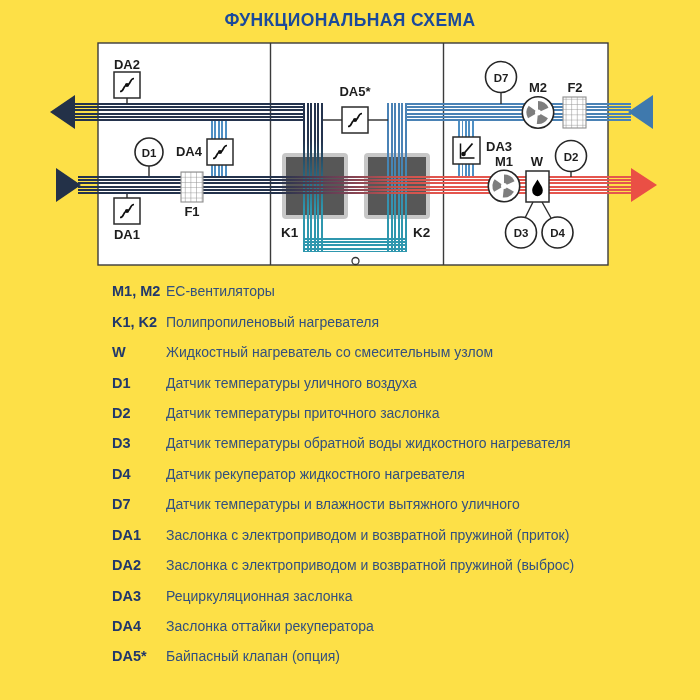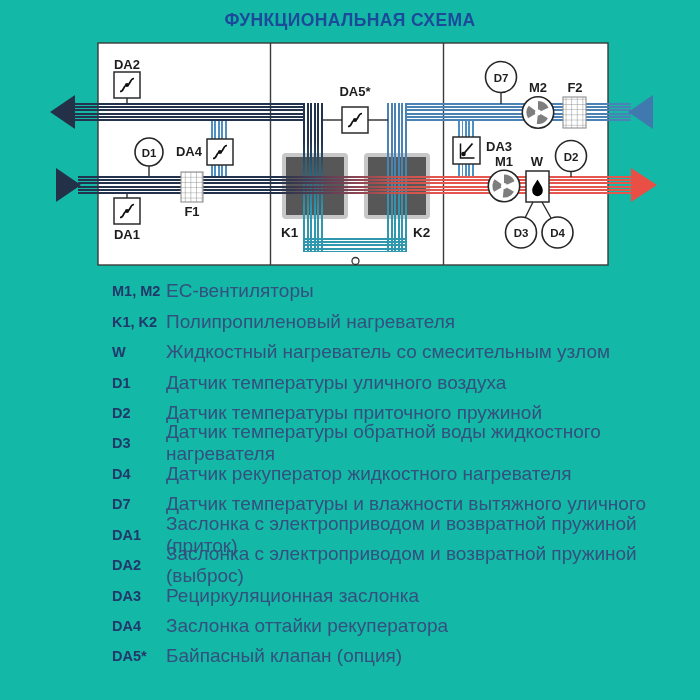--- a/index.html
+++ b/index.html
@@ -1,16 +1,16 @@
 <!DOCTYPE html>
 <html style="--title-text: #1b4a9b; --legend-key: #21386b; --legend-desc: #33507e; --exhaust-navy: #24334d; --extract-blue: #4a82b5; --supply-red: #e4564e; --recuperator-teal: #2f97ae; --duct-blue: #4e8fc4;"><head>
 <meta charset="utf-8">
 <style>
   html,body{margin:0;padding:0;background:#fff;}
-  .stage{position:relative;width:700px;height:700px;background:#14b8a6;overflow:hidden;
+  .stage{position:relative;width:700px;height:700px;background:#fde047;overflow:hidden;
          font-family:"Liberation Sans","DejaVu Sans",sans-serif;}
   .title{position:absolute;top:10px;left:0;width:100%;text-align:center;
          font-size:17.5px;font-weight:bold;letter-spacing:.4px;color:var(--title-text,#1b4a9b);}
   svg.layer{position:absolute;left:0;top:0;}
   #svg-base{z-index:1;}
   #svg-parts{z-index:3;}
   .band,.duct,.arr{position:absolute;z-index:2;}
   
   .sh-navy{background:repeating-linear-gradient(180deg,var(--exhaust-navy,#24334d) 0 2px,transparent 2px 3.25px);}
   .sh-blue{background:repeating-linear-gradient(180deg,var(--extract-blue,#4a82b5) 0 2px,transparent 2px 3.25px);}
@@ -33,21 +33,21 @@
   .arr-right-navy{border-top:17px solid transparent;border-bottom:17px solid transparent;border-left:25px solid #233148;}
   .arr-left-blue{border-top:17px solid transparent;border-bottom:17px solid transparent;border-right:25px solid #3f79ad;}
   .arr-right-red{border-top:17px solid transparent;border-bottom:17px solid transparent;border-left:26px solid #ea4f45;}
   
   .lbl{font-family:"Liberation Sans","DejaVu Sans",sans-serif;font-size:13px;font-weight:bold;fill:#1d1d1d;}
   .clbl{font-family:"Liberation Sans","DejaVu Sans",sans-serif;font-size:11.5px;font-weight:bold;fill:#1d1d1d;text-anchor:middle;}
   
   .legend{position:absolute;left:78px;top:276px;width:570px;z-index:4;}
   .legend-row{height:30.45px;display:flex;align-items:center;}
   .legend-key{display:inline-block;width:54px;flex:0 0 54px;font-size:14.5px;font-weight:bold;color:var(--legend-key,#21386b);margin-left:34px;}
-  .legend-desc{font-size:19px;color:var(--legend-desc,#33507e);}
+  .legend-desc{font-size:14px;color:var(--legend-desc,#33507e);}
 </style>
 </head>
 <body>
 
 <div class="stage">
 
   <div class="title">ФУНКЦИОНАЛЬНАЯ СХЕМА</div>
 
   <svg id="svg-base" class="layer" width="700" height="700" viewBox="0 0 700 700">
     <rect x="98" y="43" width="510" height="222" fill="#ffffff" stroke="#3b3b3b" stroke-width="1.4"></rect>
@@ -171,21 +171,21 @@
     <div class="legend-row">
         <span class="legend-key">W</span>
         <span class="legend-desc">Жидкостный нагреватель со смесительным узлом</span>
       </div>
     <div class="legend-row">
         <span class="legend-key">D1</span>
         <span class="legend-desc">Датчик температуры уличного воздуха</span>
       </div>
     <div class="legend-row">
         <span class="legend-key">D2</span>
-        <span class="legend-desc">Датчик температуры приточного пружиной</span>
+        <span class="legend-desc">Датчик температуры приточного заслонка</span>
       </div>
     <div class="legend-row">
         <span class="legend-key">D3</span>
         <span class="legend-desc">Датчик температуры обратной воды жидкостного нагревателя</span>
       </div>
     <div class="legend-row">
         <span class="legend-key">D4</span>
         <span class="legend-desc">Датчик рекуператор жидкостного нагревателя</span>
       </div>
     <div class="legend-row">

